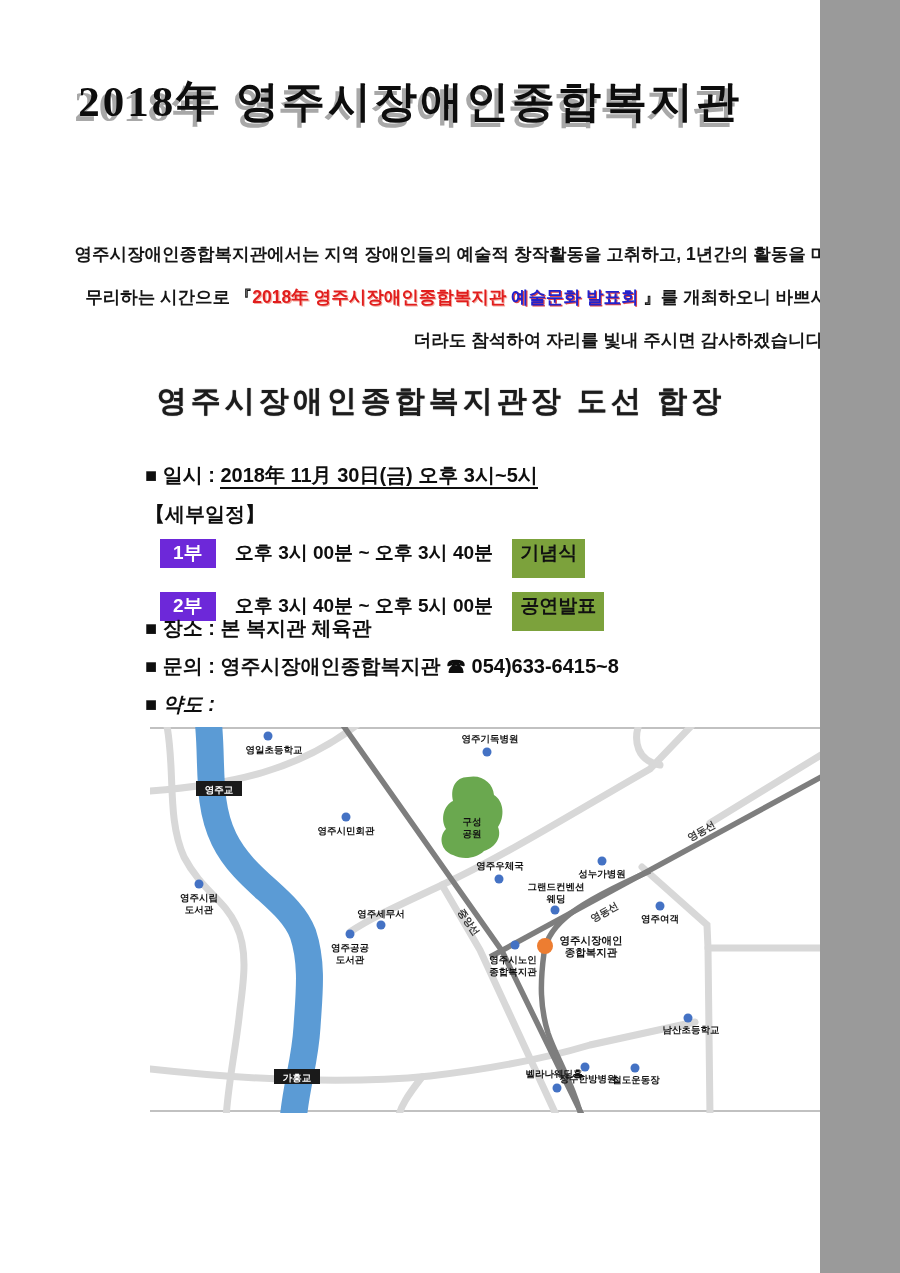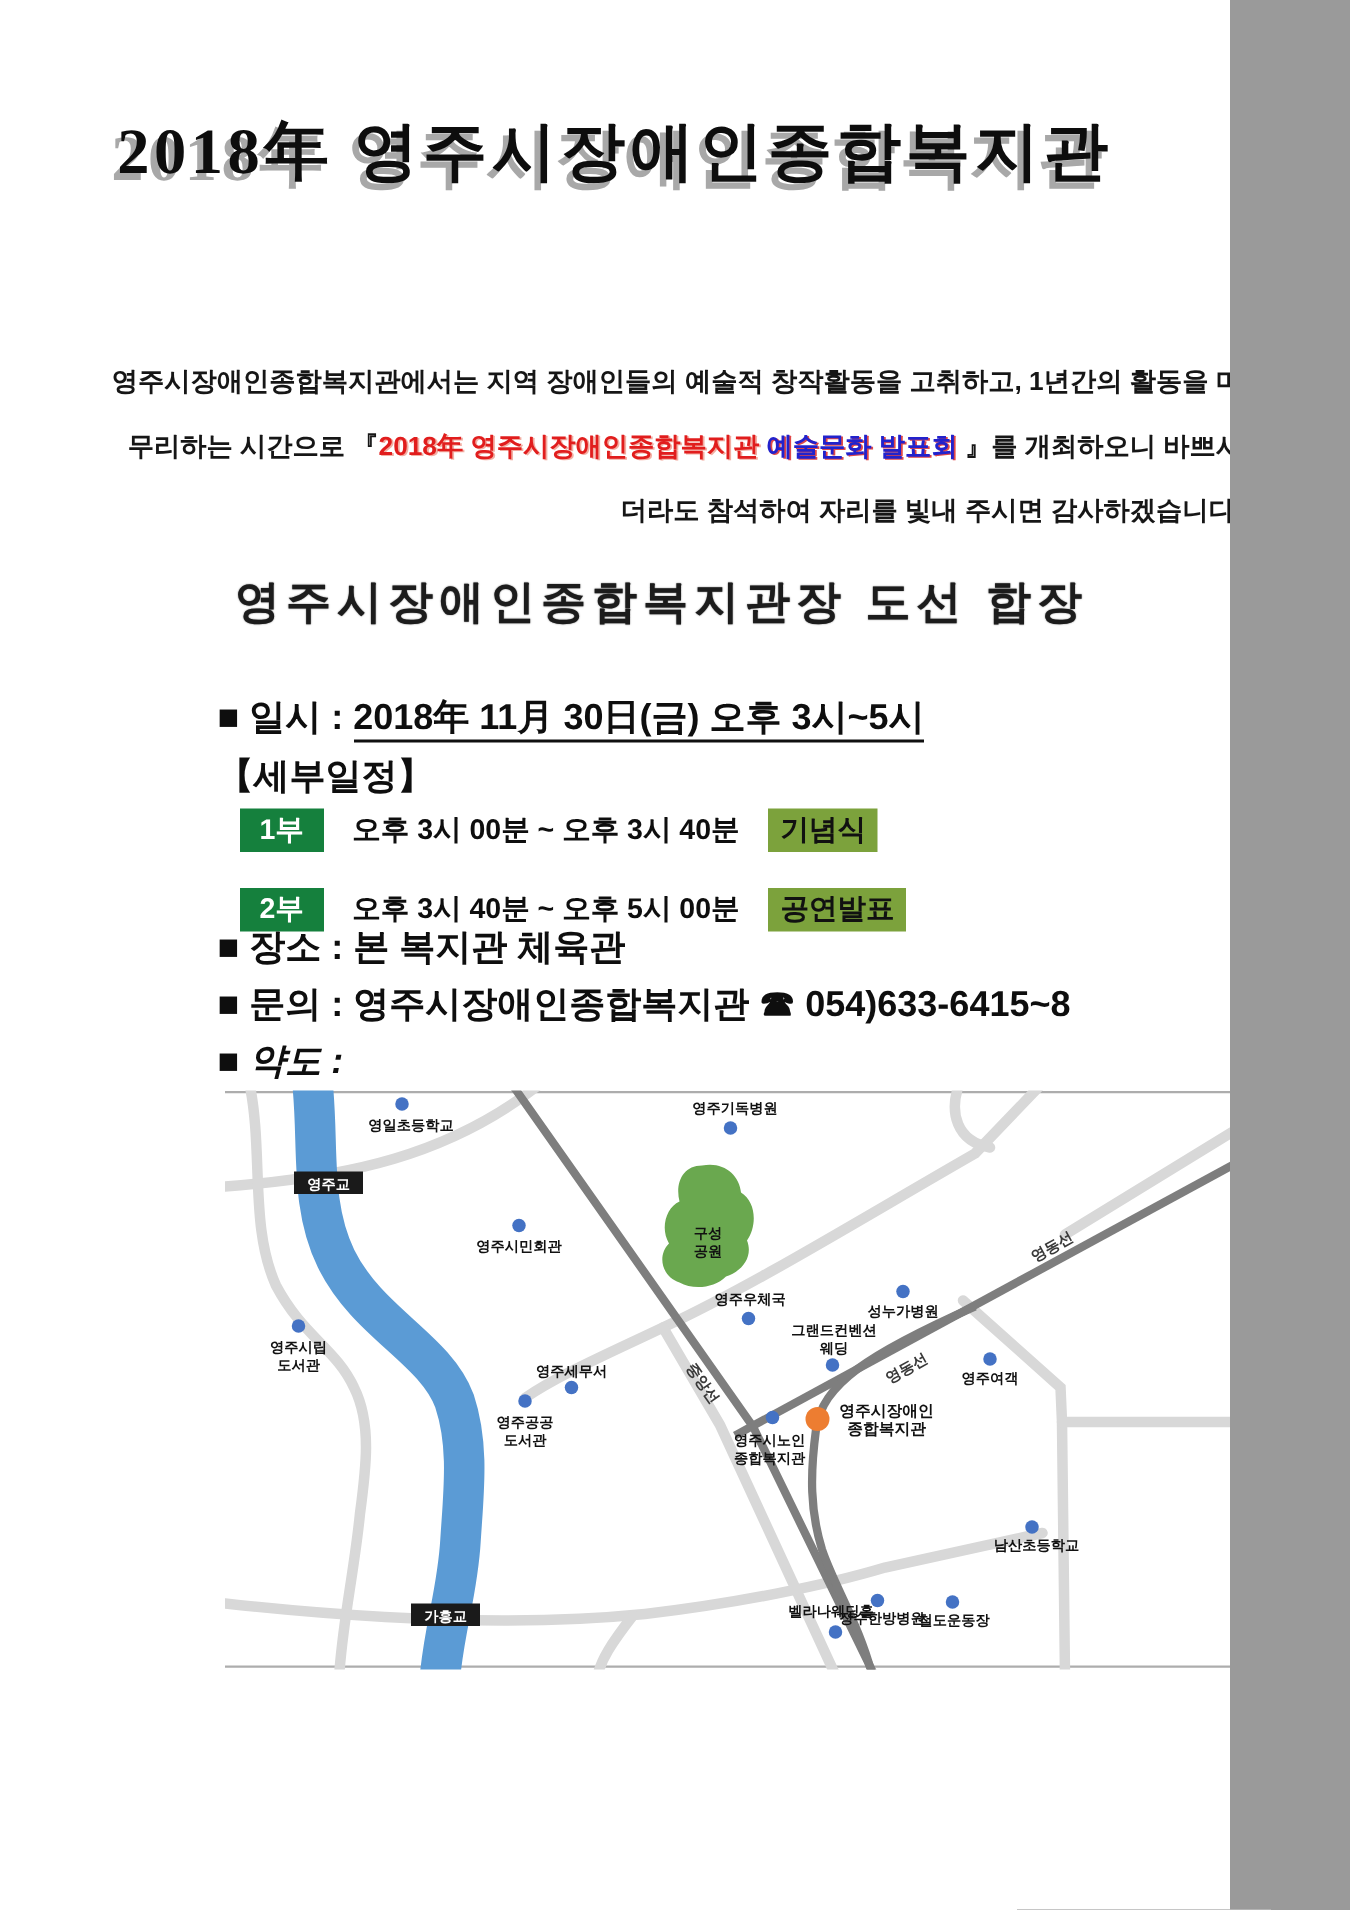--- a/index.html
+++ b/index.html
@@ -18,25 +18,25 @@
         font-size:17.5px;font-weight:bold;line-height:43px;color:#161616;}
   .para .red{color:#e11d1d;text-shadow:1.2px 1.2px 0 #f2aFa4;}
   .para .blu{color:#2222cc;text-shadow:1.2px 1.2px 0 #e04848;}
 
   
   .closing{position:absolute;top:381px;left:0;width:100%;text-align:center;
            font-size:30px;font-weight:bold;letter-spacing:4px;color:#1c1c1c;
            text-shadow:0 0 1px #555;padding-left:31px;}
 
   
-  .d-line{position:absolute;left:145px;font-size:24px;font-weight:bold;white-space:nowrap;color:#0e0e0e;}
+  .d-line{position:absolute;left:145px;font-size:20px;font-weight:bold;white-space:nowrap;color:#0e0e0e;}
   .uline{border-bottom:2.5px solid #101010;padding-bottom:1px;}
   .d-row{position:absolute;left:160px;font-size:19px;font-weight:bold;white-space:nowrap;color:#0e0e0e;}
-  .badge-part{display:inline-block;background:#15803d;color:#fff;padding:1px 13px 2px;margin-right:14px;}
-  .badge-event{display:inline-block;background:#7ca23c;color:#111;padding:1px 8px 2px;margin-left:14px;}
+  .badge-part{display:inline-block;background:#6d28d9;color:#fff;padding:1px 13px 2px;margin-right:14px;}
+  .badge-event{display:inline-block;background:#7ca23c;color:#111;padding:1px 8px 12px;margin-left:14px;}
 
   
   .map{position:absolute;left:150px;top:727px;width:680px;height:386px;background:#fff;}
   .mlabel{font:bold 9.5px "Liberation Sans",sans-serif;fill:#111;text-anchor:middle;}
   .mbold{font-size:10.5px;}
   .mbridge{font:bold 9.5px "Liberation Sans",sans-serif;fill:#fff;text-anchor:middle;}
   .mrail{font:bold 10px "Liberation Sans",sans-serif;fill:#3a3a3a;text-anchor:middle;}
 </style>
 </head>
 <body>

